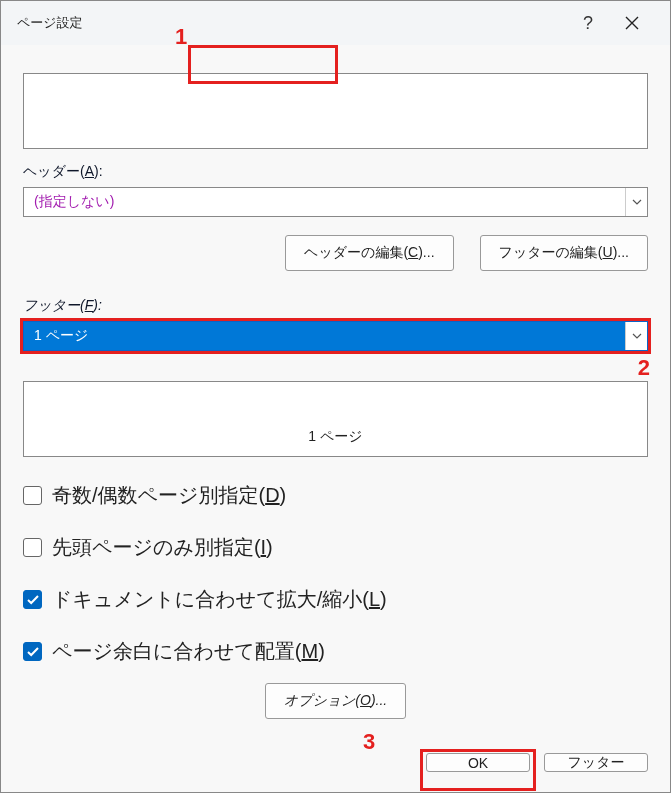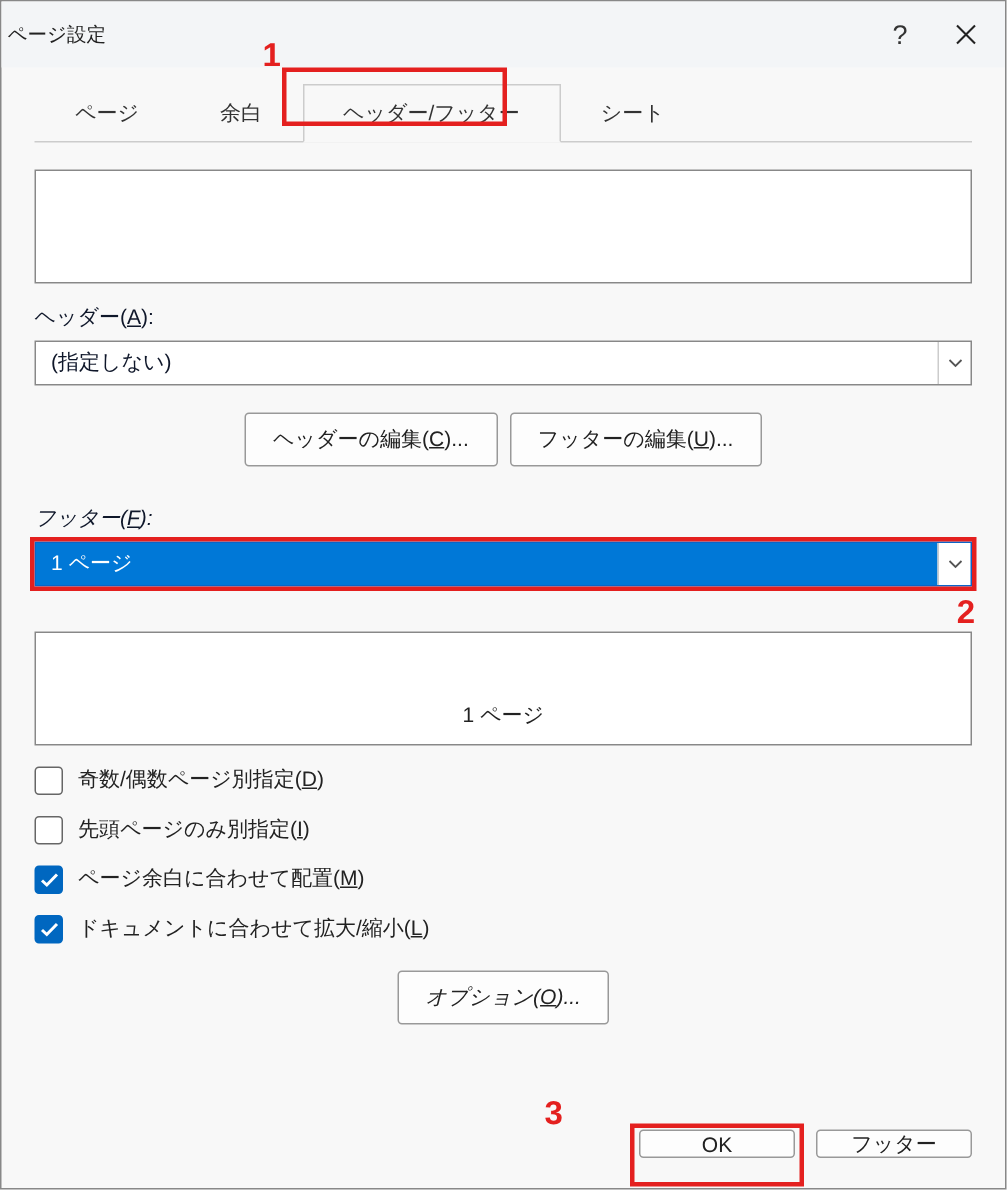--- a/index.html
+++ b/index.html
@@ -6,21 +6,21 @@
   body { margin: 0; background: #fff; }
   .dialog {
     width: 671px; height: 793px;
     background: #f8f8f8;
     border: 1px solid #888;
     position: relative;
     display: flex; flex-direction: column;
   }
   .titlebar {
     display: flex; align-items: center;
-    height: 44px; padding: 0 4px;
+    height: 44px; padding: 0 16px;
     background: #f3f5f7;
     font-size: 13px;
   }
   .titlebar .title { flex: 1; color: #222; }
   .titlebar .help-btn, .titlebar .close-btn {
     width: 44px; height: 44px; display: flex; align-items: center; justify-content: center;
     font-size: 18px; color: #333; cursor: pointer;
   }
   .titlebar .close-btn svg { width: 14px; height: 14px; }
   .content { padding: 10px 22px 0 22px; flex: 1; position: relative; }
@@ -55,48 +55,48 @@
     background: #fff;
     border: 1px solid #888;
   }
   .label { font-size: 14px; color: #0f172a; margin-top: 14px; }
   .label u { text-decoration: underline; }
   .combo {
     display: flex; align-items: center;
     border: 1px solid #888; background: #fff;
     height: 30px; margin-top: 6px;
   }
-  .combo .combo-text { flex: 1; padding: 0 10px; font-size: 14px; color: #0f172a; }
+  .combo .combo-text { flex: 1; padding: 0 10px; font-size: 14px; color: #a21caf; }
   .combo .combo-arrow {
     width: 22px; height: 28px; border-left: 1px solid #ccc;
     display: flex; align-items: center; justify-content: center;
   }
   .combo .combo-arrow svg { width: 10px; height: 6px; }
   .combo.selected {
     border: 1px solid #0a64c8;
   }
   .combo.selected .combo-text {
     background: #0078d7; color: #fff; height: 100%; display: flex; align-items: center;
   }
-  .btn-row { display: flex; justify-content: center; gap: 8px; margin-top: 18px; }
+  .btn-row { display: flex; justify-content: flex-end; gap: 26px; margin-top: 18px; }
   .push-btn {
     border: 1px solid #999; background: #fdfdfd;
     padding: 8px 18px; font-size: 14px; color: #222;
     border-radius: 3px; cursor: pointer;
   }
   .push-btn .u { text-decoration: underline; }
   .footer-preview {
     margin-top: 30px;
     border: 1px solid #888; background: #fff;
     height: 76px;
     display: flex; align-items: flex-end; justify-content: center;
     padding-bottom: 10px;
     font-size: 14px; color: #222;
   }
-  .checkrow { display: flex; gap: 10px; margin-top: 14px; font-size: 14px; color: #222; }
+  .checkrow { display: flex; align-items: center; gap: 10px; margin-top: 25px; font-size: 20px; color: #222; }
   .checkbox {
     width: 19px; height: 19px; border: 1px solid #666; border-radius: 3px;
     display: flex; align-items: center; justify-content: center;
     background: #fff;
   }
   .checkbox.checked { background: #0067c0; border-color: #0067c0; }
   .checkbox.checked svg { width: 12px; height: 10px; }
   .options-row { display: flex; justify-content: center; margin-top: 18px; font-style: italic; }
   .dialog-buttons {
     display: flex; justify-content: flex-end; gap: 14px;
@@ -118,26 +118,20 @@
     <span class="title">ページ設定</span>
     <div class="help-btn">?</div>
     <div class="close-btn">
       <svg viewBox="0 0 14 14">
           <path d="M1 1 L13 13 M13 1 L1 13" stroke="#222" stroke-width="1.4"></path>
         </svg>
     </div>
   </div>
 
   <div class="content">
-    <div class="tabs">
-      <div class="tab">ページ</div>
-      <div class="tab">余白</div>
-      <div class="tab active">ヘッダー/フッター</div>
-      <div class="tab">シート</div>
-    </div>
     <div class="annotation-1" style="left:187px; top:0px; width:150px; height:39px;"></div>
     <div class="ann-num" style="left:174px; top:-21px;">1</div>
 
     <div class="preview-box"></div>
 
     <div class="label">
       <span>ヘッダー(</span><u>A</u><span>):</span>
     </div>
     <div class="combo">
       <div class="combo-text">(指定しない)</div>
@@ -184,29 +178,29 @@
     <div class="checkrow">
       <div class="checkbox"></div>
       <span><span>先頭ページのみ別指定(</span><u>I</u><span>)</span></span>
     </div>
     <div class="checkrow">
       <div class="checkbox checked">
           <svg viewBox="0 0 12 10">
             <path d="M1 5 L4.2 8 L11 1" stroke="#fff" stroke-width="2" fill="none"></path>
           </svg>
         </div>
-      <span><span>ページ余白に合わせて配置(</span><u>M</u><span>)</span></span>
+      <span><span>ドキュメントに合わせて拡大/縮小(</span><u>L</u><span>)</span></span>
     </div>
     <div class="checkrow">
       <div class="checkbox checked">
           <svg viewBox="0 0 12 10">
             <path d="M1 5 L4.2 8 L11 1" stroke="#fff" stroke-width="2" fill="none"></path>
           </svg>
         </div>
-      <span><span>ドキュメントに合わせて拡大/縮小(</span><u>L</u><span>)</span></span>
+      <span><span>ページ余白に合わせて配置(</span><u>M</u><span>)</span></span>
     </div>
 
     <div class="options-row">
       <div class="push-btn">
         <span>オプション(</span><span class="u">O</span><span>)...</span>
       </div>
     </div>
   </div>
 
   <div class="dialog-buttons" style="position:relative;">

